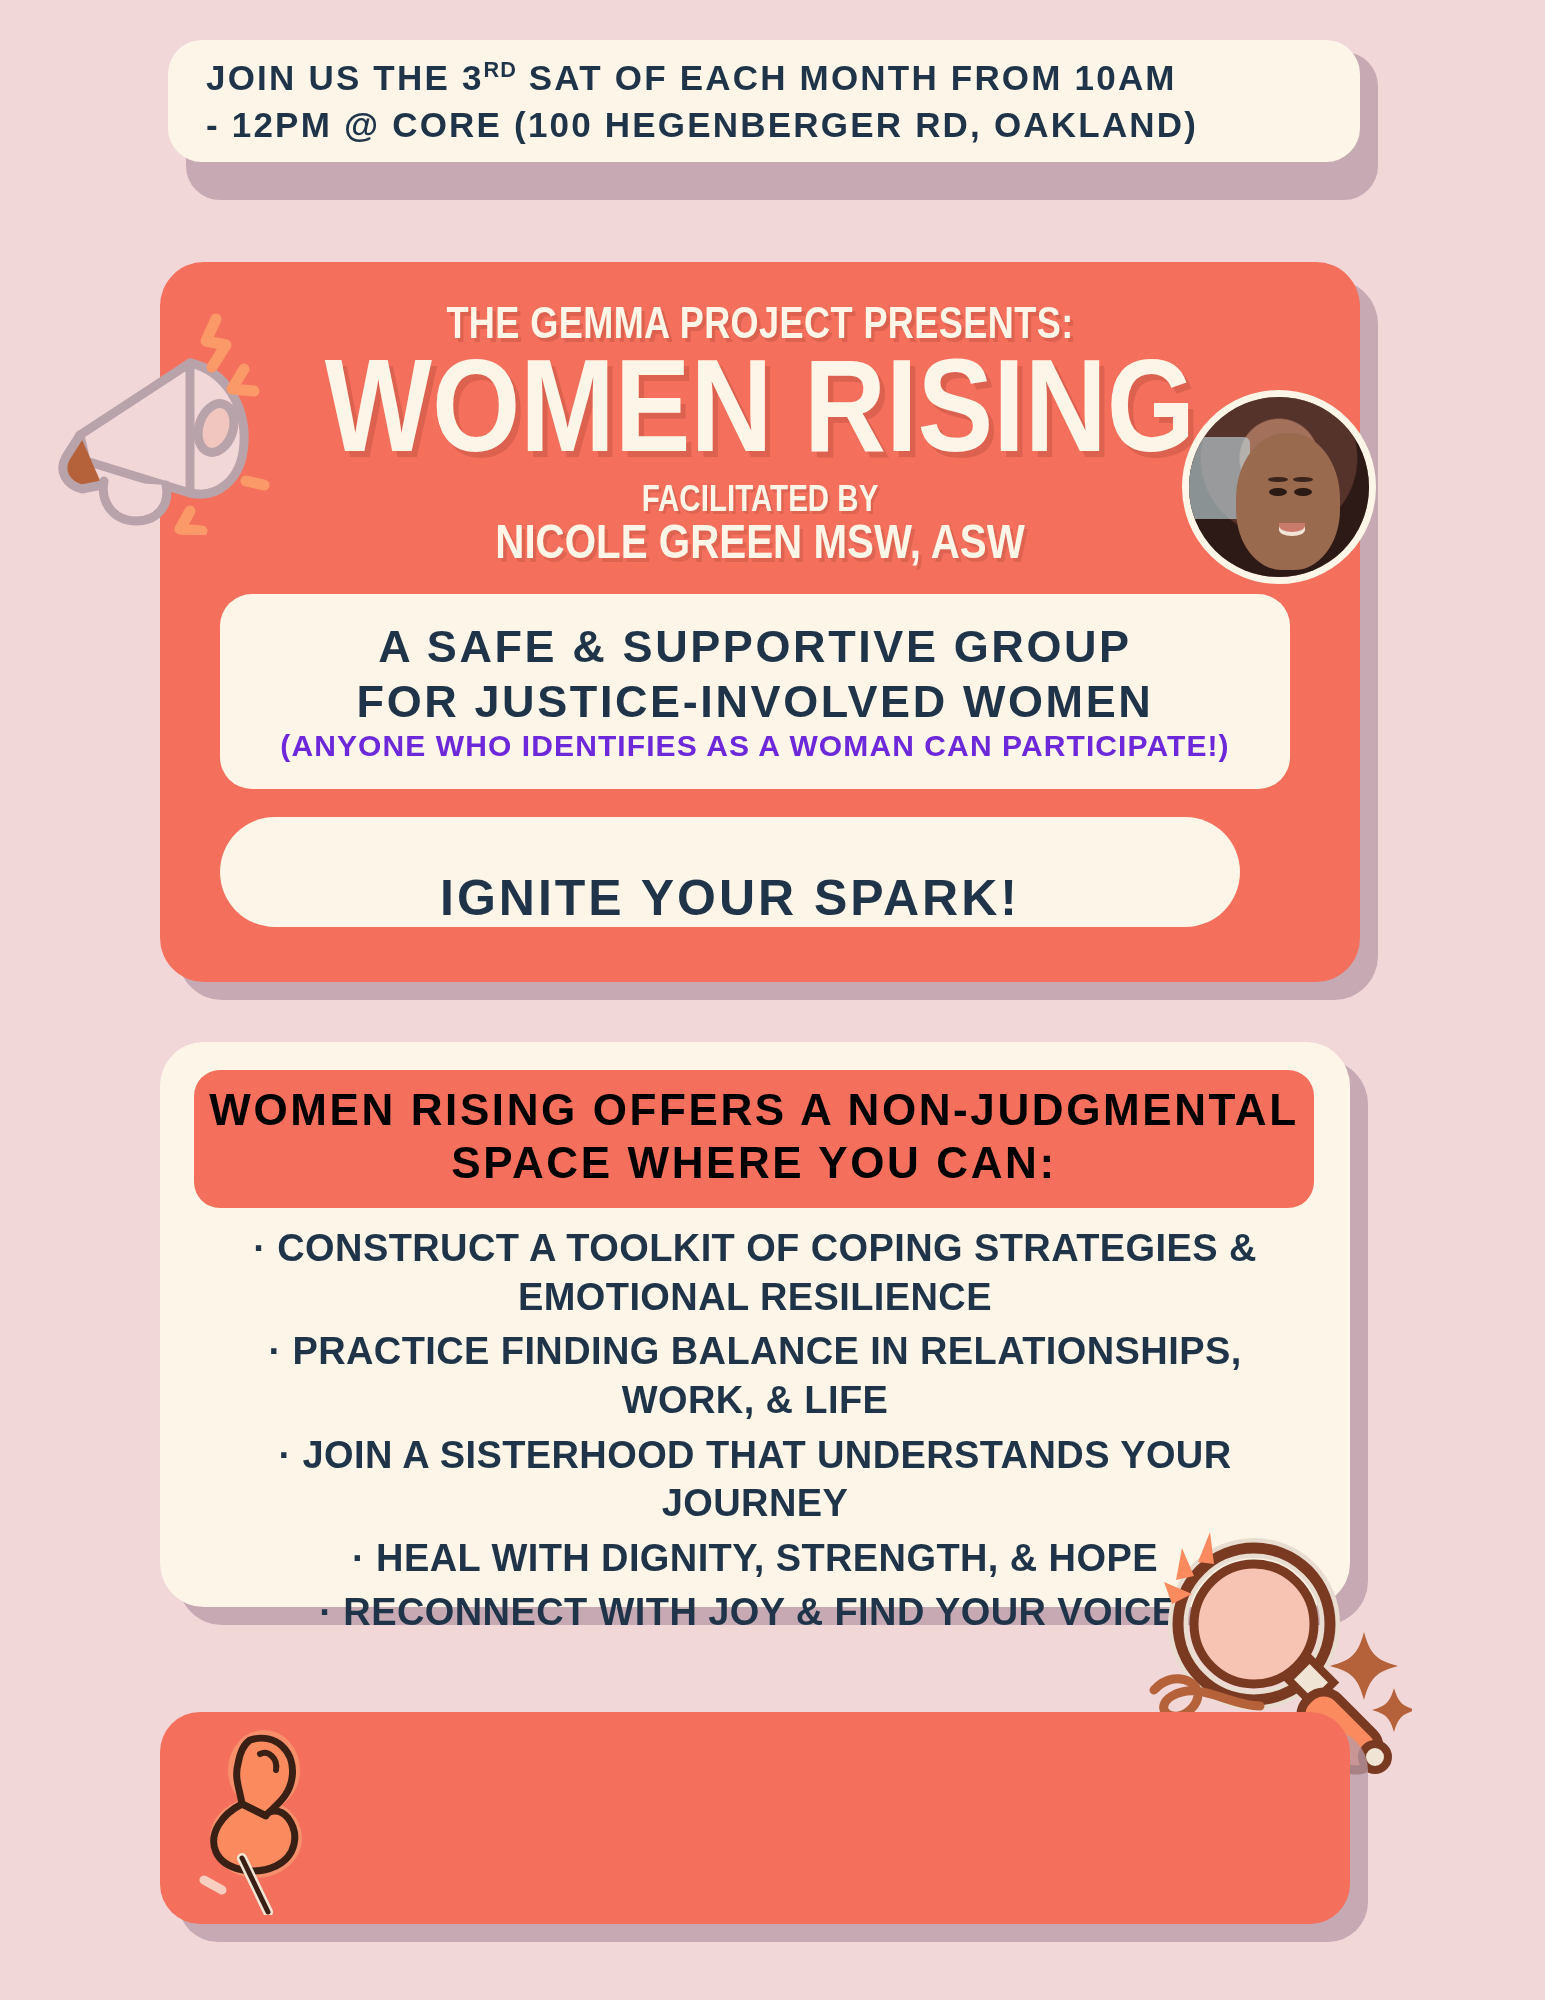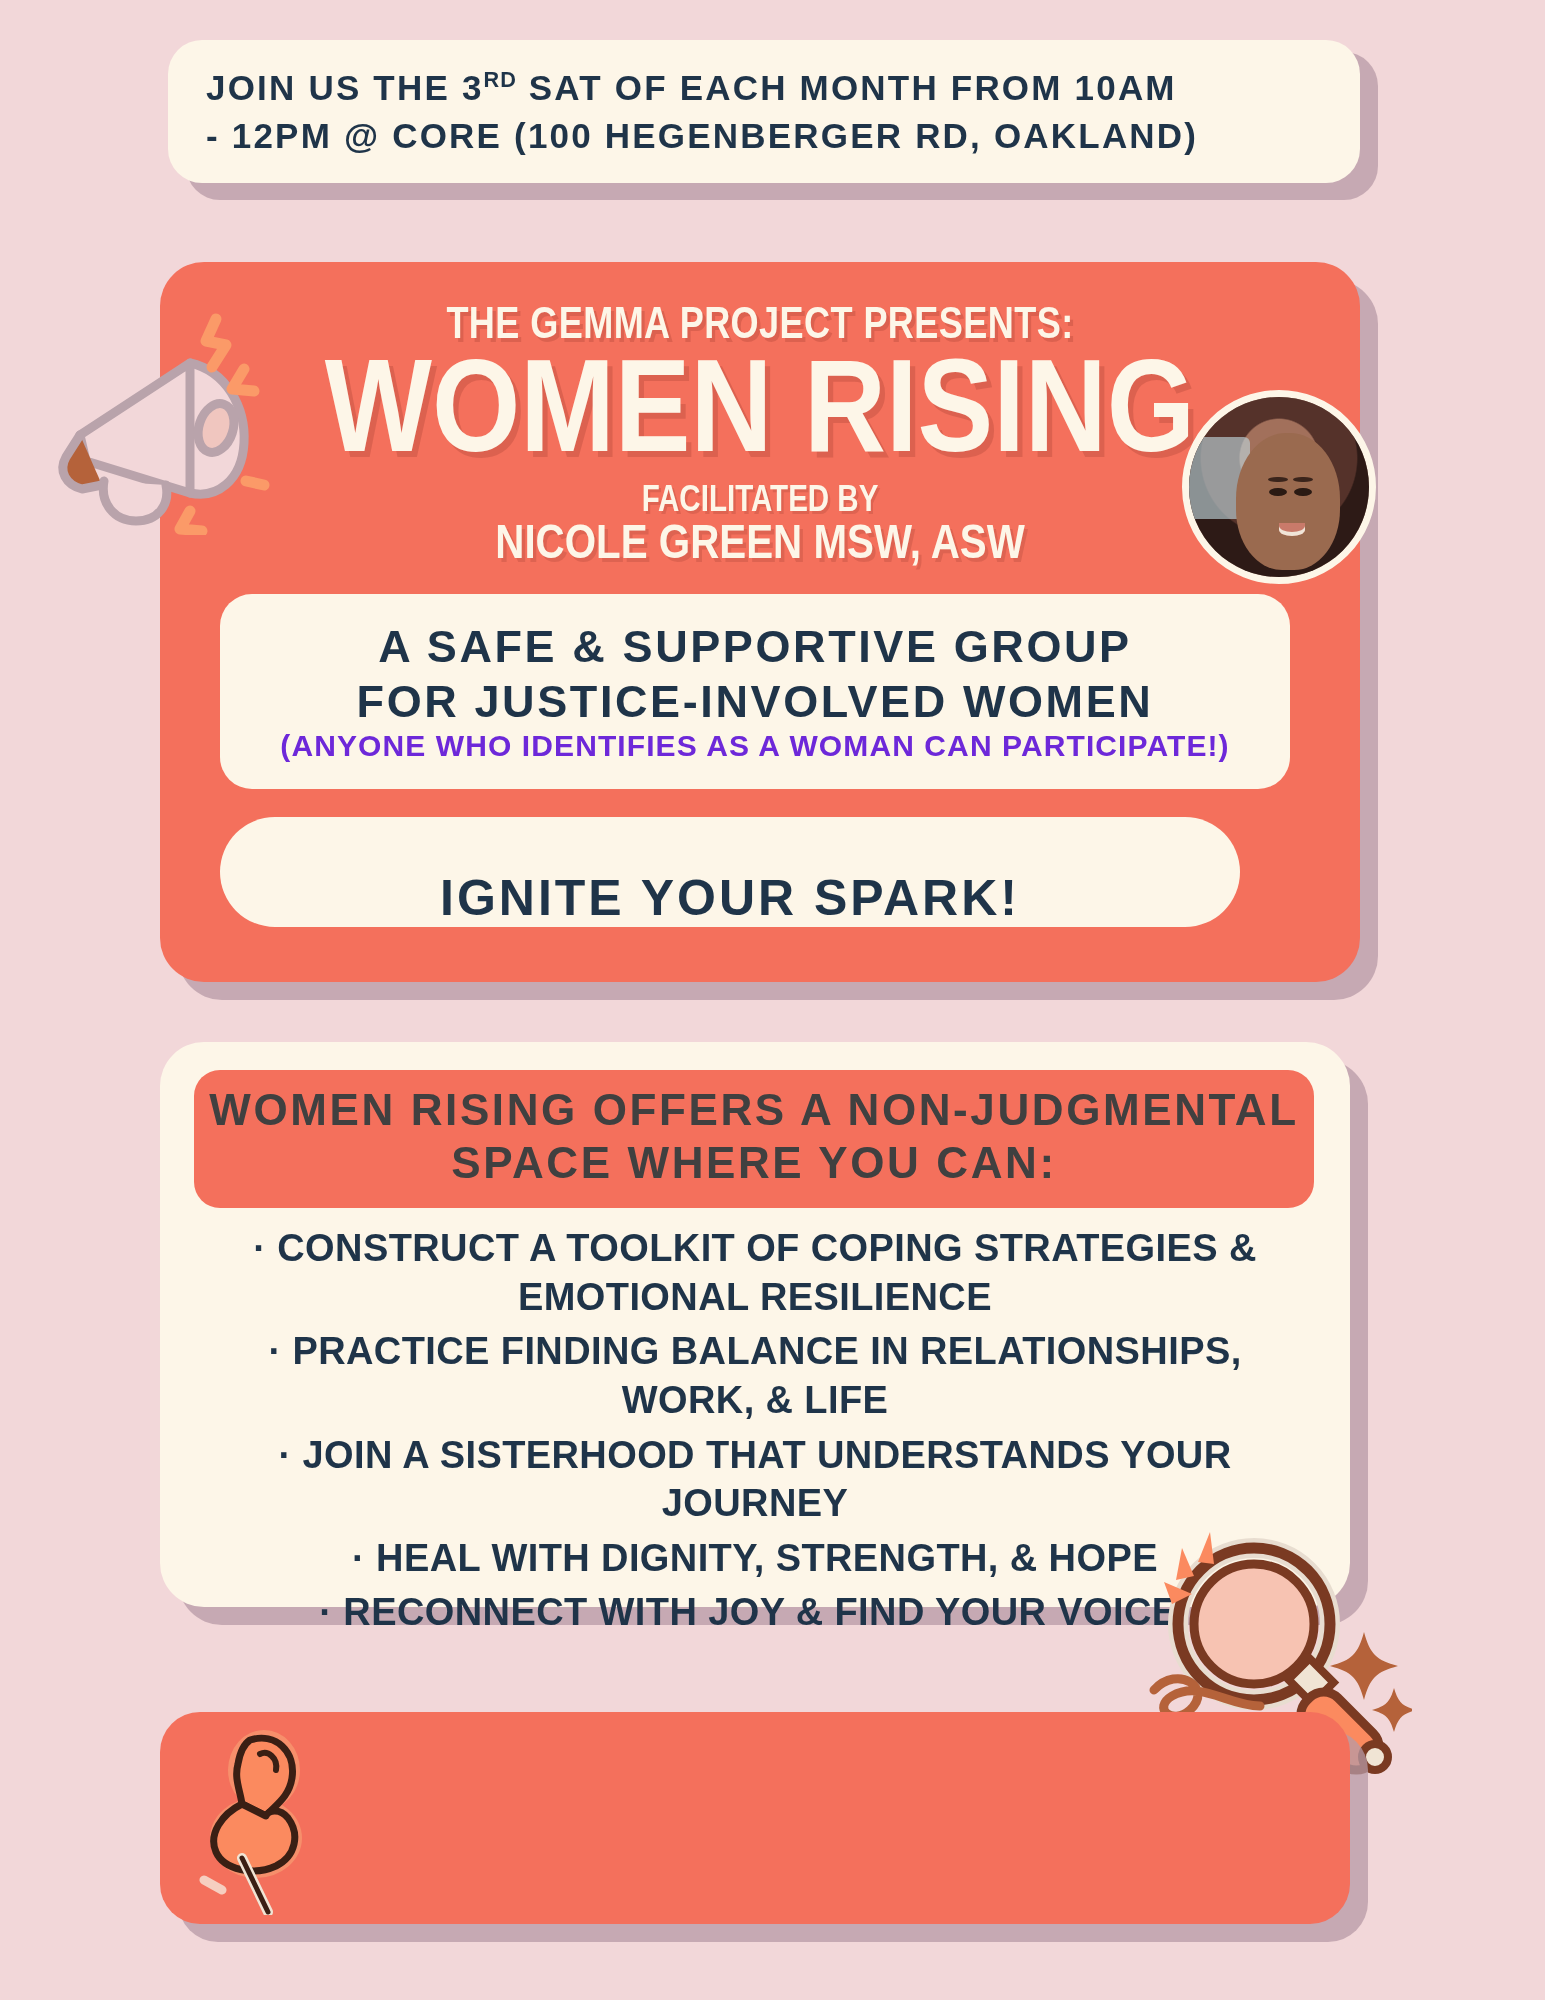--- a/index.html
+++ b/index.html
@@ -27,21 +27,21 @@
   .shadow {
     position: absolute;
     background: #b79aa6;
     opacity: .75;
     border-radius: 34px;
   }
 
   
   #banner-shadow { left: 186px; top: 52px; width: 1192px; height: 148px; }
   #banner {
-    left: 168px; top: 40px; width: 1192px; height: 143px;
+    left: 168px; top: 40px; width: 1192px; height: 122px;
     background: #fdf6e8;
     border-radius: 34px;
     display: flex; align-items: center;
     padding: 0 38px;
   }
   #banner-text {
     font-family: "Liberation Sans", sans-serif;
     font-weight: bold;
     font-size: 35px;
     letter-spacing: 2.2px;
@@ -188,21 +188,21 @@
   #offers-head {
     position: absolute; left: 34px; top: 28px; width: 1120px;
     background: #f4705c;
     border-radius: 26px;
     padding: 14px 0 18px;
     text-align: center;
     font-weight: bold;
     font-size: 44px;
     letter-spacing: 2.6px;
     line-height: 1.2;
-    color: #404040;
+    color: #000000;
   }
   #bullets {
     position: absolute; left: 20px; right: 20px; top: 182px;
     text-align: center;
   }
   .bullet {
     font-family: "Liberation Sans Narrow","Liberation Sans", sans-serif;
     font-weight: bold;
     font-size: 38px;
     letter-spacing: .4px;

